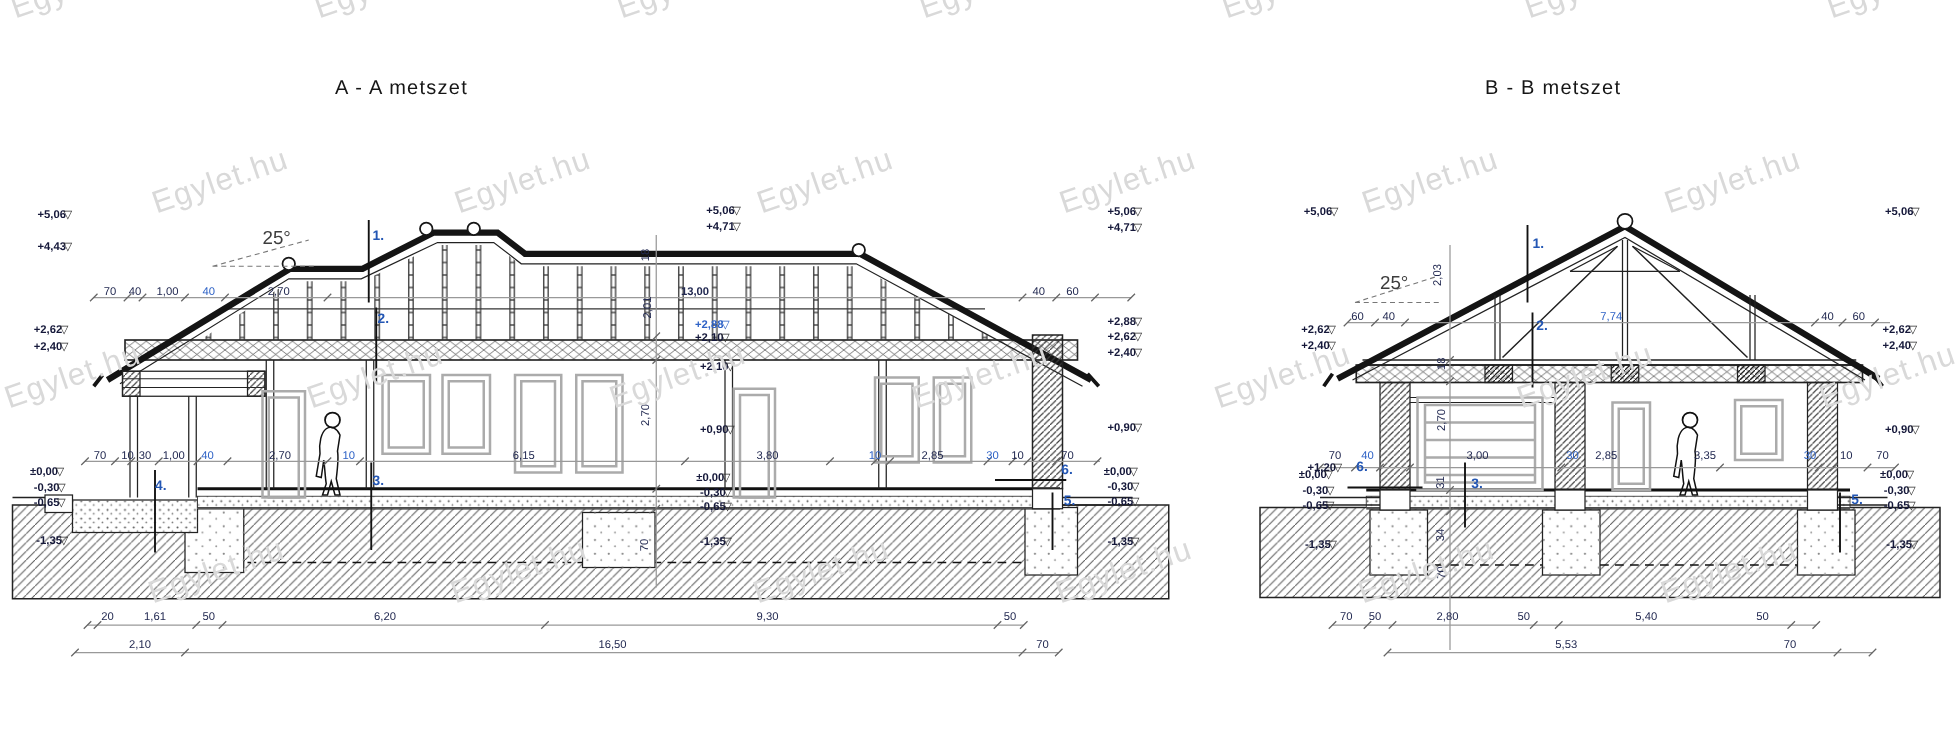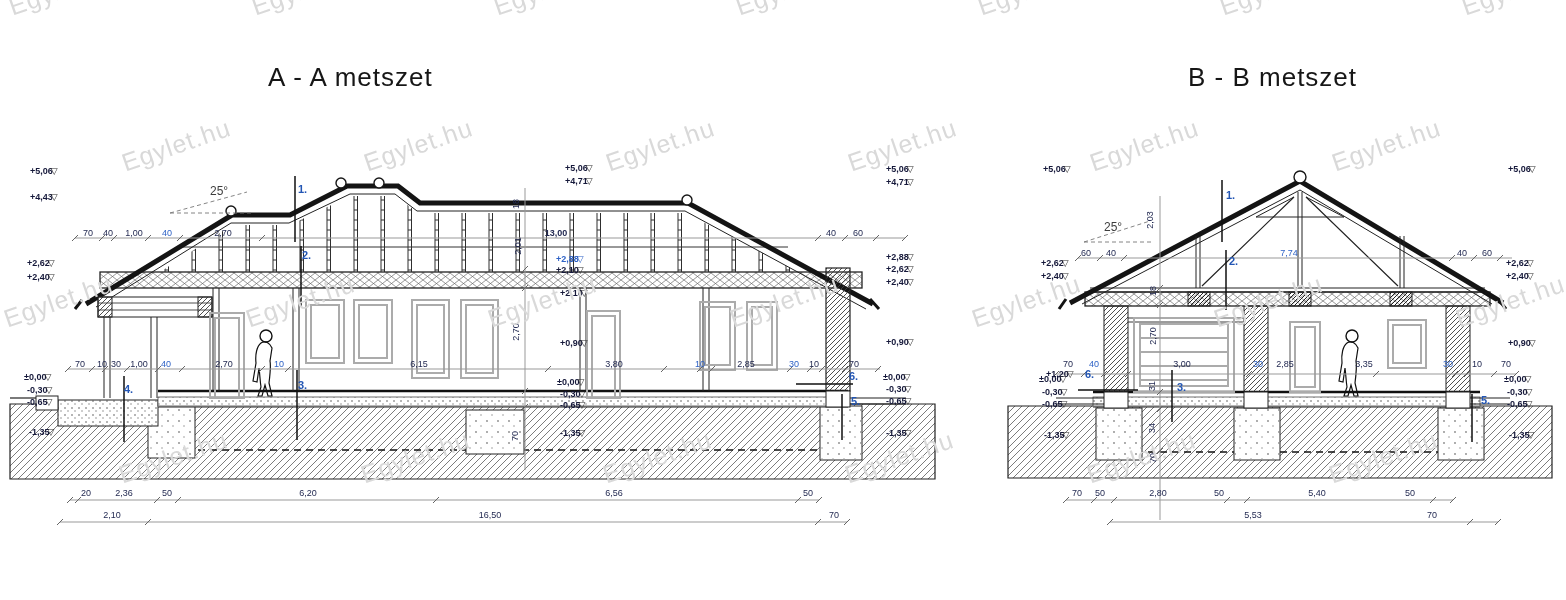--- a/index.html
+++ b/index.html
@@ -2,29 +2,29 @@
 <html><head>
 <meta charset="utf-8">
 <style>
   html,body{margin:0;padding:0;background:#fff}
   #canvas{position:relative;width:1566px;height:600px;background:#fff;overflow:hidden;
           font-family:"Liberation Sans",sans-serif}
   #draw{position:absolute;left:0;top:0}
   .labels{position:absolute;inset:0;pointer-events:none}
   .wm{position:absolute;font-size:25px;color:#d9d9d9;transform:rotate(-19deg);
       transform-origin:left top;white-space:nowrap;letter-spacing:1px}
-  .title{position:absolute;font-size:26px;color:#161616;letter-spacing:1px;white-space:nowrap}
+  .title{position:absolute;font-size:16px;color:#161616;letter-spacing:1px;white-space:nowrap}
   .lbl{position:absolute;font-size:9px;color:#232a52;white-space:nowrap;line-height:10px}
   .dim{transform:translateX(-50%)}
   .blue,.lbl.blue span{color:#2e62c6}
   .elev{font-weight:bold;color:#15183a;display:flex;align-items:flex-end}
   .elev .tri{font-weight:400;font-size:9px;color:#2b2b2b;margin-top:-1px;margin-left:-2px}
   .vdim{transform:translate(-50%,-50%) rotate(-90deg)}
   .callout{font-size:11px;font-weight:bold;color:#2356b4}
-  .note{font-size:12px;color:#3d3d3d}
+  .note{font-size:15px;color:#3d3d3d}
 </style>
 </head>
 <body>
 
 <div id="canvas">
 
   <svg id="draw" width="1566" height="600" viewBox="0 0 1566 600">
     <defs>
       <pattern id="pg" width="7" height="7" patternUnits="userSpaceOnUse">
         <path d="M0,7 L7,0" stroke="#5a5a5a" stroke-width="0.8"></path>
@@ -245,24 +245,24 @@
       <div class="lbl dim" style="left: 224px; top: 359px;">2,70</div>
       <div class="lbl dim blue" style="left: 279px; top: 359px;">10</div>
       <div class="lbl dim" style="left: 419px; top: 359px;">6,15</div>
       <div class="lbl dim" style="left: 614px; top: 359px;">3,80</div>
       <div class="lbl dim blue" style="left: 700px; top: 359px;">10</div>
       <div class="lbl dim" style="left: 746px; top: 359px;">2,85</div>
       <div class="lbl dim blue" style="left: 794px; top: 359px;">30</div>
       <div class="lbl dim" style="left: 814px; top: 359px;">10</div>
       <div class="lbl dim" style="left: 854px; top: 359px;">70</div>
       <div class="lbl dim" style="left: 86px; top: 488px;">20</div>
-      <div class="lbl dim" style="left: 124px; top: 488px;">2,36</div>
+      <div class="lbl dim" style="left: 124px; top: 488px;">1,61</div>
       <div class="lbl dim" style="left: 167px; top: 488px;">50</div>
       <div class="lbl dim" style="left: 308px; top: 488px;">6,20</div>
-      <div class="lbl dim" style="left: 614px; top: 488px;">6,56</div>
+      <div class="lbl dim" style="left: 614px; top: 488px;">9,30</div>
       <div class="lbl dim" style="left: 808px; top: 488px;">50</div>
       <div class="lbl dim" style="left: 112px; top: 510px;">2,10</div>
       <div class="lbl dim" style="left: 490px; top: 510px;">16,50</div>
       <div class="lbl dim" style="left: 834px; top: 510px;">70</div>
       <div class="lbl elev" style="left: 30px; top: 166px;">
         <span>+5,06</span>
         <span class="tri">▽</span>
       </div>
       <div class="lbl elev" style="left: 30px; top: 192px;">
         <span>+4,43</span>

